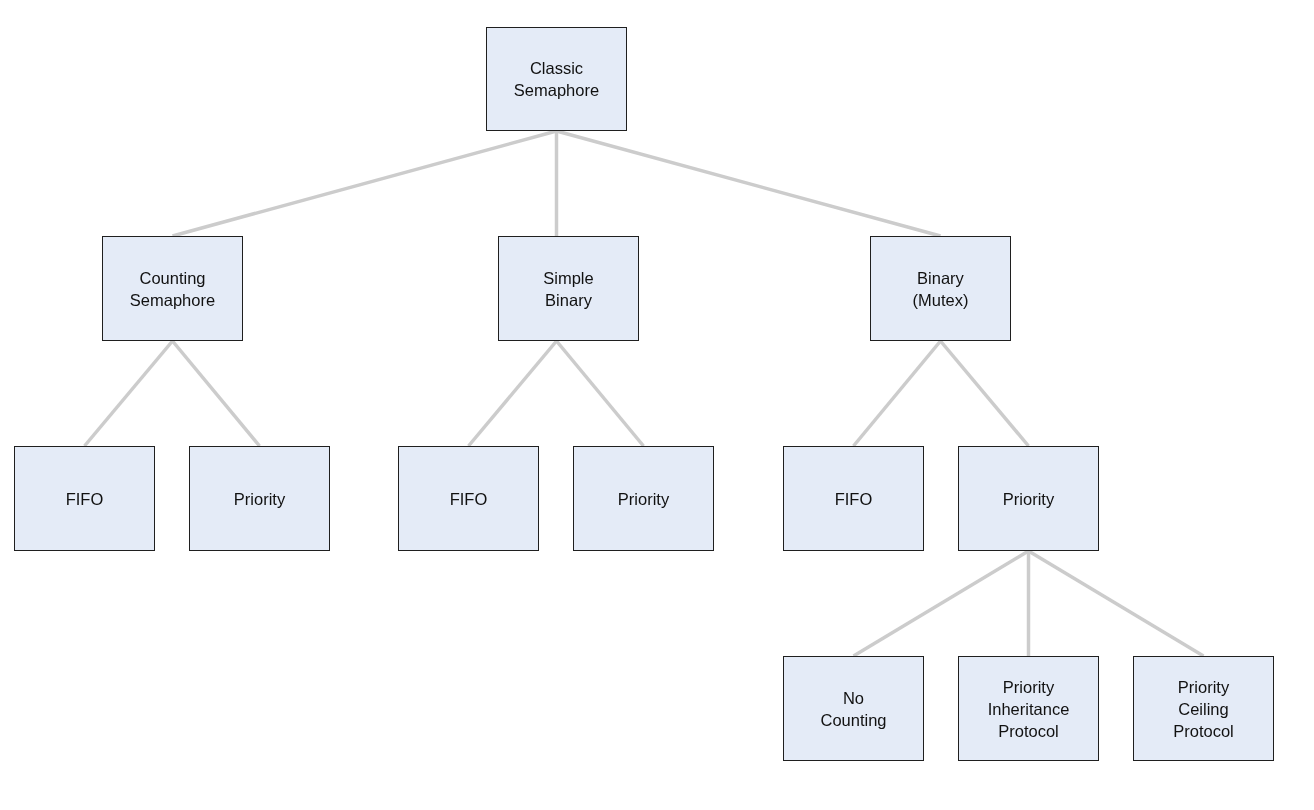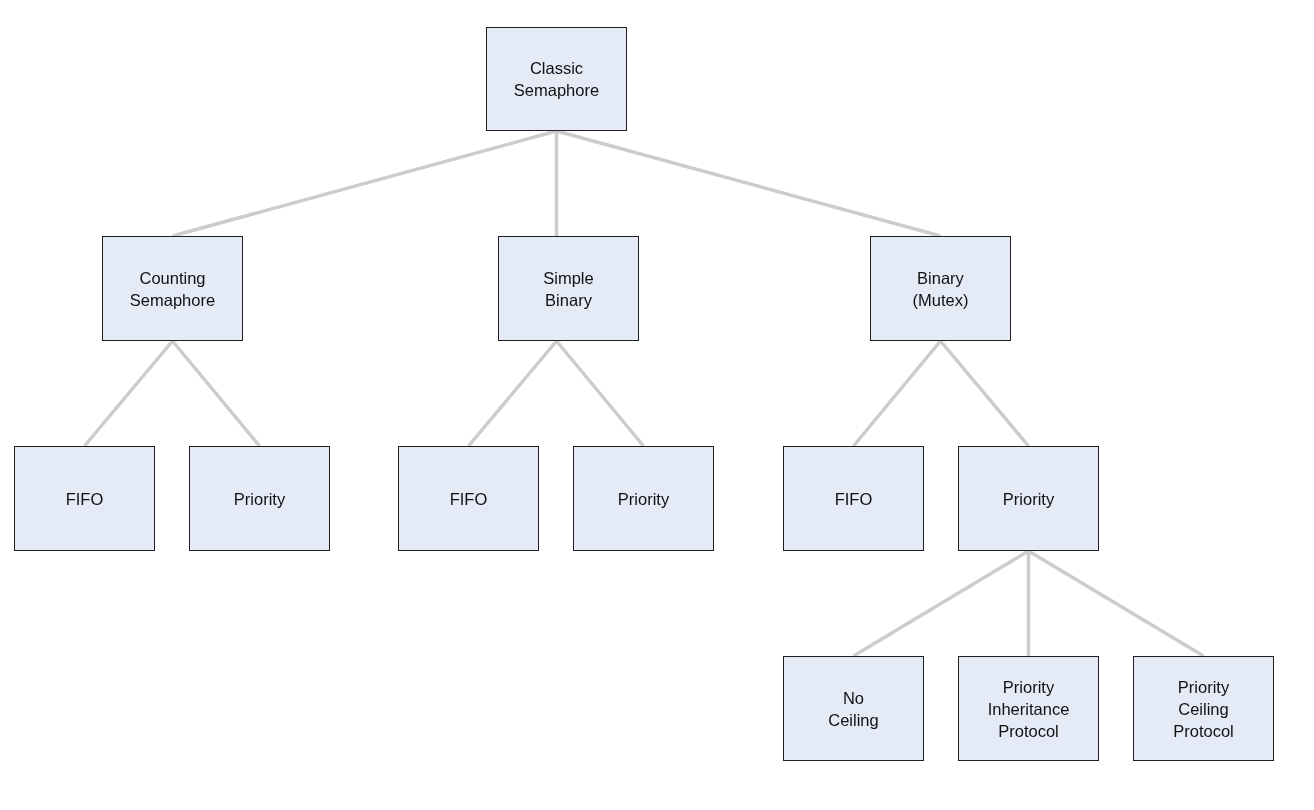--- a/index.html
+++ b/index.html
@@ -117,21 +117,21 @@
   <div class="node pos-binary-fifo">
     <span class="node-label">FIFO</span>
   </div>
 
   <div class="node pos-binary-priority">
     <span class="node-label">Priority</span>
   </div>
 
   <div class="node pos-no-protocol">
     <span class="node-label">No
-Ceiling</span>
+Counting</span>
   </div>
 
   <div class="node pos-priority-inheritance">
     <span class="node-label">Priority
 Inheritance
 Protocol</span>
   </div>
 
   <div class="node pos-priority-ceiling">
     <span class="node-label">Priority

